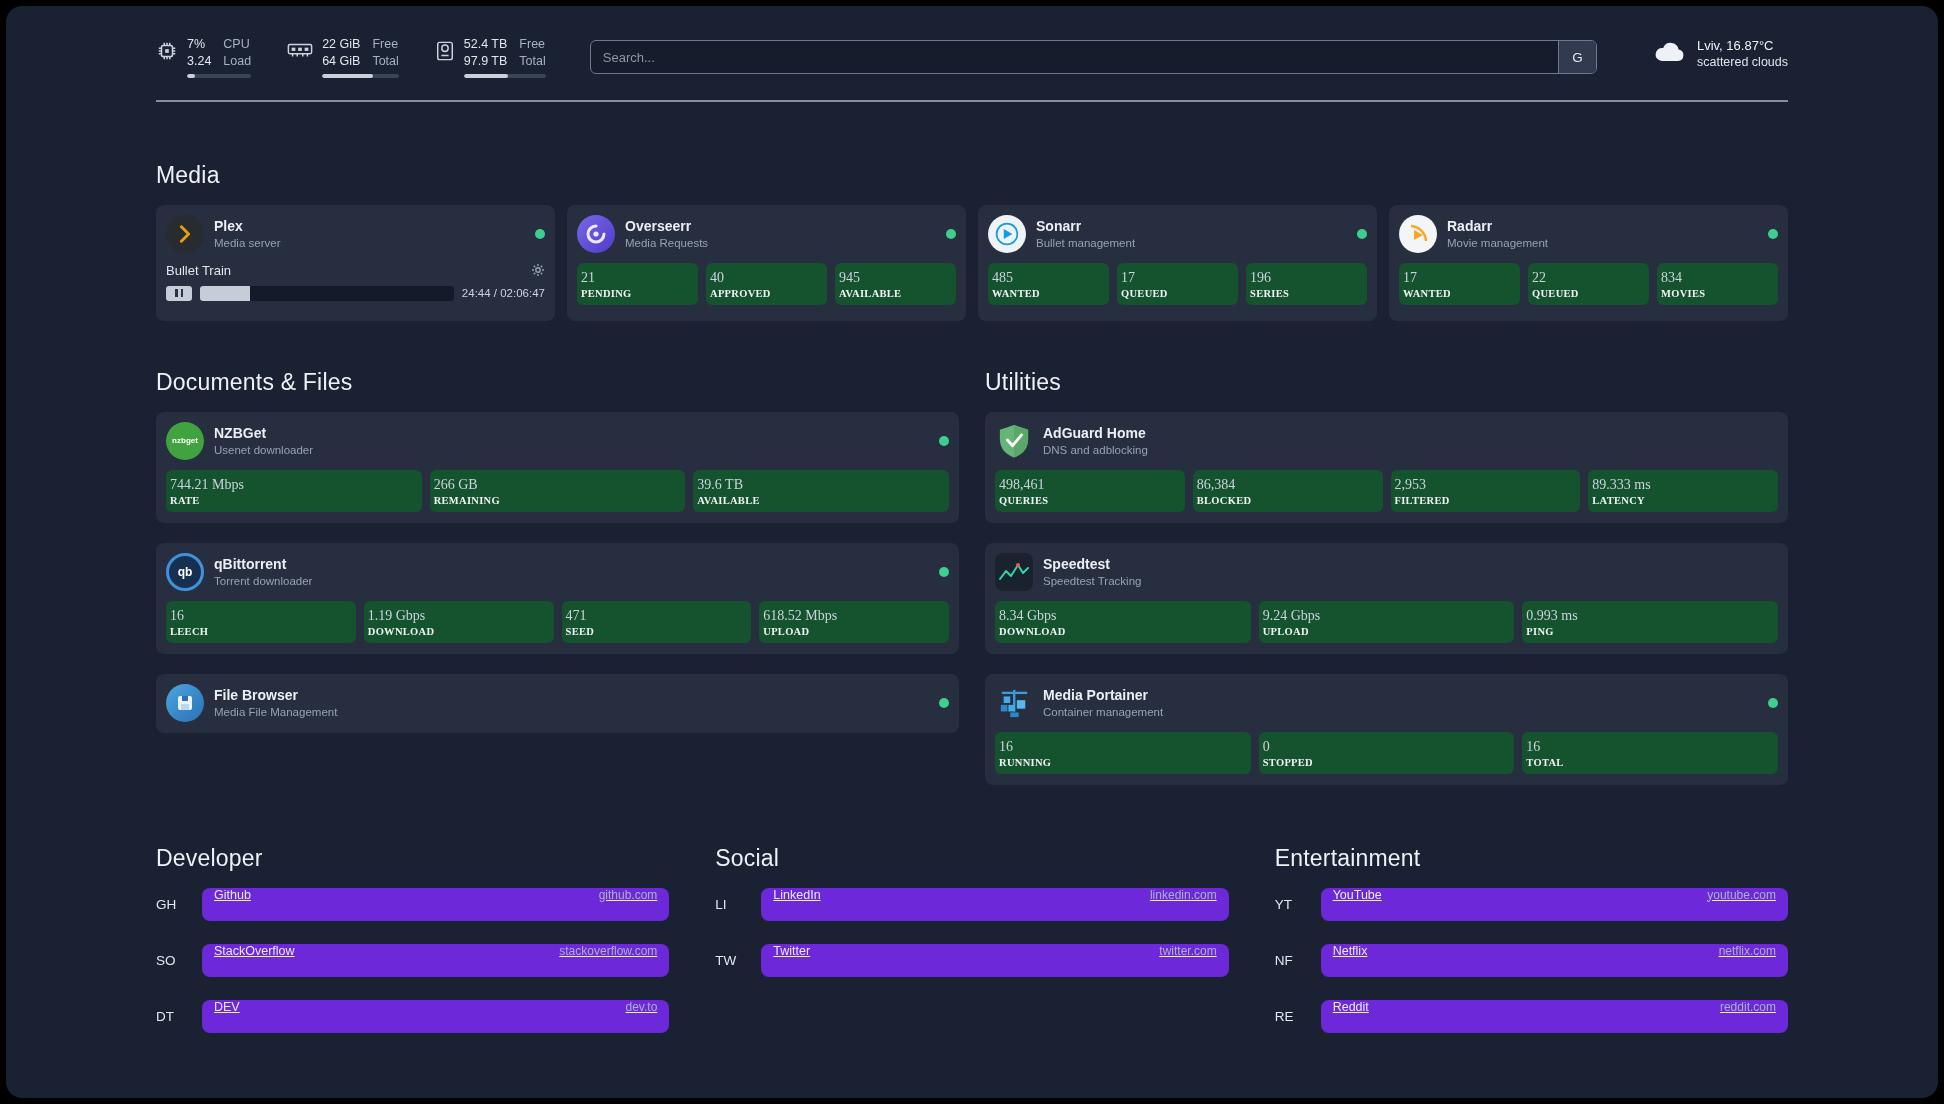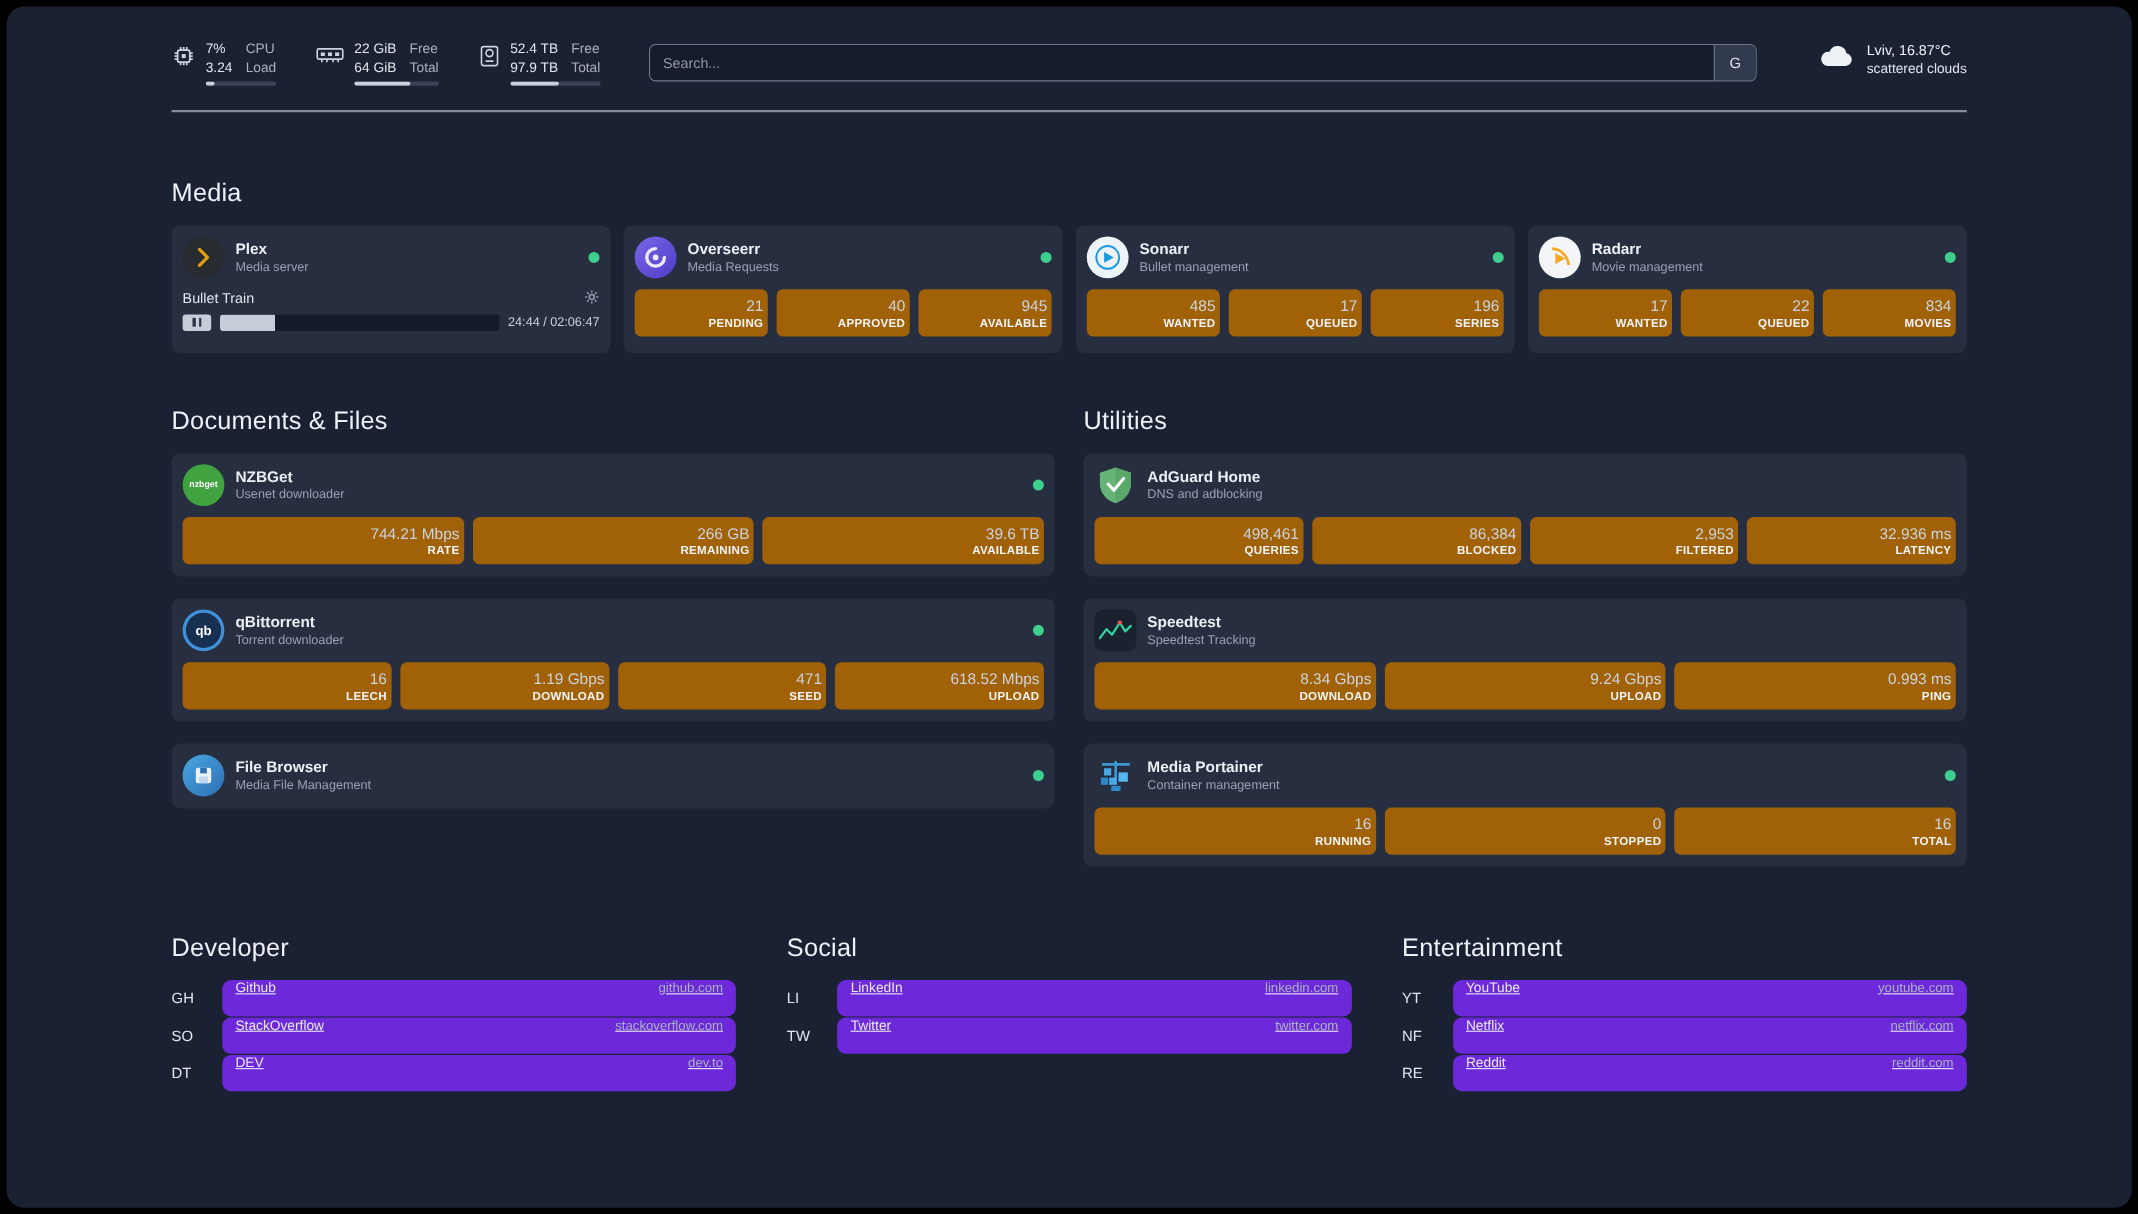--- a/index.html
+++ b/index.html
@@ -46,21 +46,21 @@
   .media-grid { margin-top:16px; display:grid; grid-template-columns:repeat(4,1fr); gap:12px; align-items:start; }
   .media-grid .card { min-height:116px; }
   .card { background:#262e40; border-radius:8px; padding:10px 10px 11px; }
   .card-head { display:flex; align-items:center; gap:10px; cursor:pointer; }
   .svc-icon { width:38px; height:38px; flex:none; display:flex; align-items:center; justify-content:center; }
   .icon-circle { width:38px; height:38px; border-radius:50%; display:flex; align-items:center; justify-content:center; }
   .svc-name { font-size:14px; font-weight:600; color:#eceff4; line-height:1.2; }
   .svc-sub { font-size:11.5px; color:#98a1b3; margin-top:2px; }
   .dot { width:10px; height:10px; border-radius:50%; background:#3ecf8e; margin-left:auto; flex:none; }
   .stats { display:flex; gap:8px; margin-top:10px; }
-  .stat { flex:1; background:#a16207; border-radius:6px; text-align:right; padding:7px 4px 6px; }
+  .stat { flex:1; background:#14532d; border-radius:6px; text-align:left; padding:7px 4px 6px;font-family:Liberation Serif, serif; }
   .stat-val { font-size:14px; color:#ccd3df; white-space:nowrap; }
   .stat-lab { font-size:10.5px; font-weight:700; color:#f2f4f8; margin-top:2px; letter-spacing:0.3px; }
 
   
   .track-row { display:flex; align-items:center; margin-top:10px; }
   .track-name { font-size:13px; color:#e2e6ee; }
   .gear { margin-left:auto; cursor:pointer; display:flex; }
   .player-row { display:flex; align-items:center; gap:8px; margin-top:8px; }
   .pause { width:26px; height:15px; border-radius:3px; background:#c6ccd8; display:flex;
            align-items:center; justify-content:center; gap:3px; cursor:pointer; flex:none; }
@@ -69,21 +69,21 @@
   .pfill { height:100%; background:#c6ccd8; }
   .ptime { font-size:11.5px; color:#ccd3df; white-space:nowrap; }
 
   
   .cols-head { display:grid; grid-template-columns:1fr 1fr; gap:26px; margin-top:48px; }
   .cols { display:grid; grid-template-columns:1fr 1fr; gap:26px; margin-top:16px; align-items:start; }
   .col { display:flex; flex-direction:column; gap:20px; }
 
   
   .bookmarks { display:grid; grid-template-columns:1fr 1fr 1fr; gap:46px; margin-top:60px; padding-bottom:46px; }
-  .bm-list { margin-top:16px; display:flex; flex-direction:column; gap:1px; }
+  .bm-list { margin-top:16px; display:flex; flex-direction:column; gap:23px; }
   .bm-row { display:flex; align-items:center; }
   .bm-abbr { width:46px; font-size:13.5px; color:#e2e6ee; flex:none; }
   .bm-pill { flex:1; display:flex; align-items:flex-start; height:33px; background:#6d28d9;
              border-radius:8px; padding:0 12px; cursor:pointer;text-decoration:underline; }
   .bm-name { font-size:12.5px; color:#e8ebf1; }
   .bm-url { margin-left:auto; font-size:12px; color:#aab3c3; }
 
   .speedtest-tile { width:38px; height:38px; border-radius:8px; background:#1a2230;
                     display:flex; align-items:center; justify-content:center; }
   .nzb-txt { font-size:8px; font-weight:700; color:#fff; }
@@ -423,21 +423,21 @@
             </div>
             <div class="stat">
               <div class="stat-val">86,384</div>
               <div class="stat-lab">BLOCKED</div>
             </div>
             <div class="stat">
               <div class="stat-val">2,953</div>
               <div class="stat-lab">FILTERED</div>
             </div>
             <div class="stat">
-              <div class="stat-val">32.936 ms</div>
+              <div class="stat-val">89.333 ms</div>
               <div class="stat-lab">LATENCY</div>
             </div>
           </div>
         </div>
 
         <div class="card">
           <div class="card-head">
             <span class="speedtest-tile">
               <svg width="30" height="22" viewBox="0 0 30 22">
                 <polyline points="1,18 7,10 12,15 19,4 24,12 29,7" fill="none" stroke="#2fd6a0" stroke-width="2" stroke-linejoin="round" stroke-linecap="round"></polyline>

